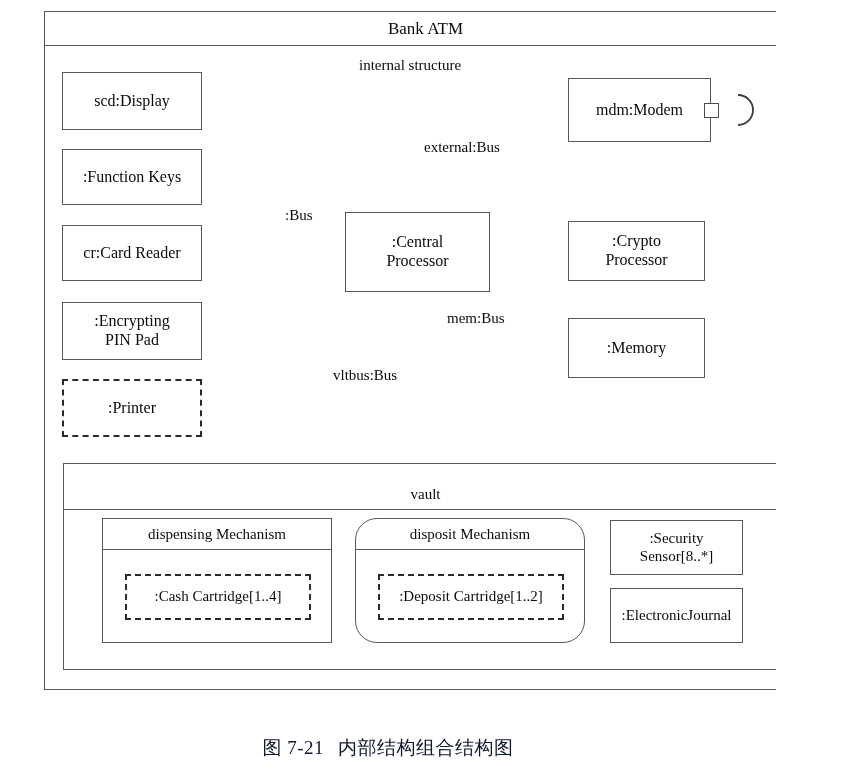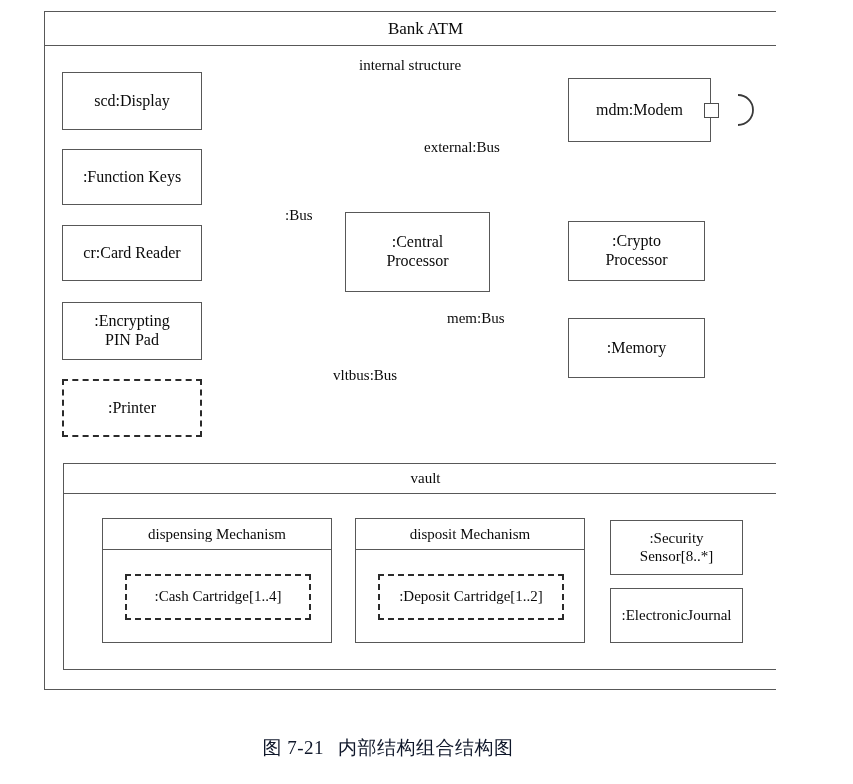--- a/index.html
+++ b/index.html
@@ -207,32 +207,32 @@
 
   <div class="label" style="left:285px; top:207px; font-size:15px;">:Bus</div>
 
   <div class="label" style="left:424px; top:139px; font-size:15px;">external:Bus</div>
 
   <div class="label" style="left:447px; top:310px; font-size:15px;">mem:Bus</div>
 
   <div class="label" style="left:333px; top:367px; font-size:15px;">vltbus:Bus</div>
 
   <div class="framed" id="vault-frame" style="left:63px; top:463px; width:725px; height:207px;">
-    <div class="frame-title" style="height:29px; font-size:15px;">vault</div>
+    <div class="frame-title" style="height:29px; font-size:15px;margin-top:16px;">vault</div>
     <div class="frame-body"></div>
   </div>
 
   <div class="framed" style="left:102px; top:518px; width:230px; height:125px;">
     <div class="frame-title" style="height:30px; font-size:15px;">dispensing Mechanism</div>
     <div class="frame-body">
       <div class="box dashed" style="left:22px; top:24px; width:186px; height:46px; font-size:15px;">:Cash Cartridge[1..4]</div>
     </div>
   </div>
 
-  <div class="framed" style="left:355px; top:518px; width:230px; height:125px;">
+  <div class="framed" style="left:355px; top:518px; width:230px; height:125px;border-radius:22px;">
     <div class="frame-title" style="height:30px; font-size:15px;">disposit Mechanism</div>
     <div class="frame-body">
       <div class="box dashed" style="left:22px; top:24px; width:186px; height:46px; font-size:15px;">:Deposit Cartridge[1..2]</div>
     </div>
   </div>
 
   <div class="box" style="left:610px; top:520px; width:133px; height:55px; font-size:15px; flex-direction:column;">
     <span>:Security</span>
     <span>Sensor[8..*]</span>
   </div>

